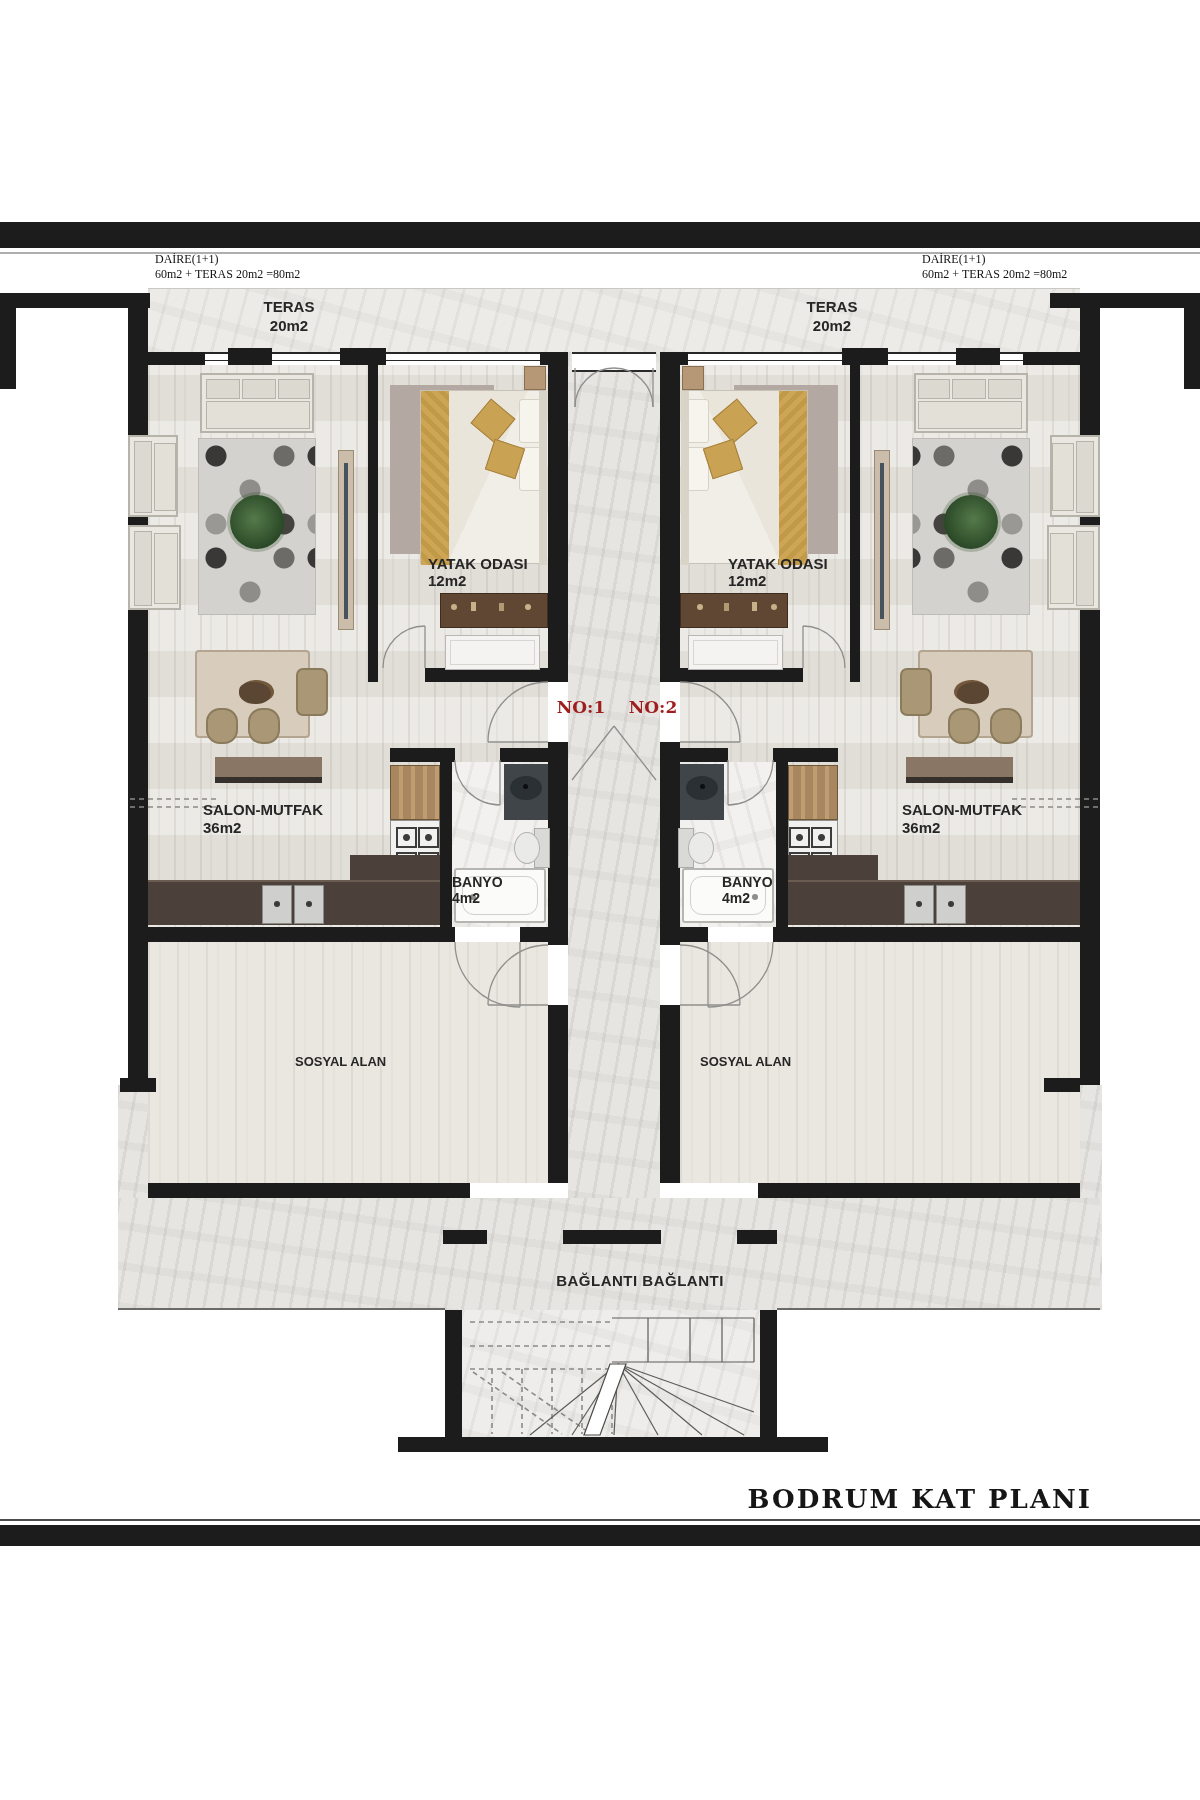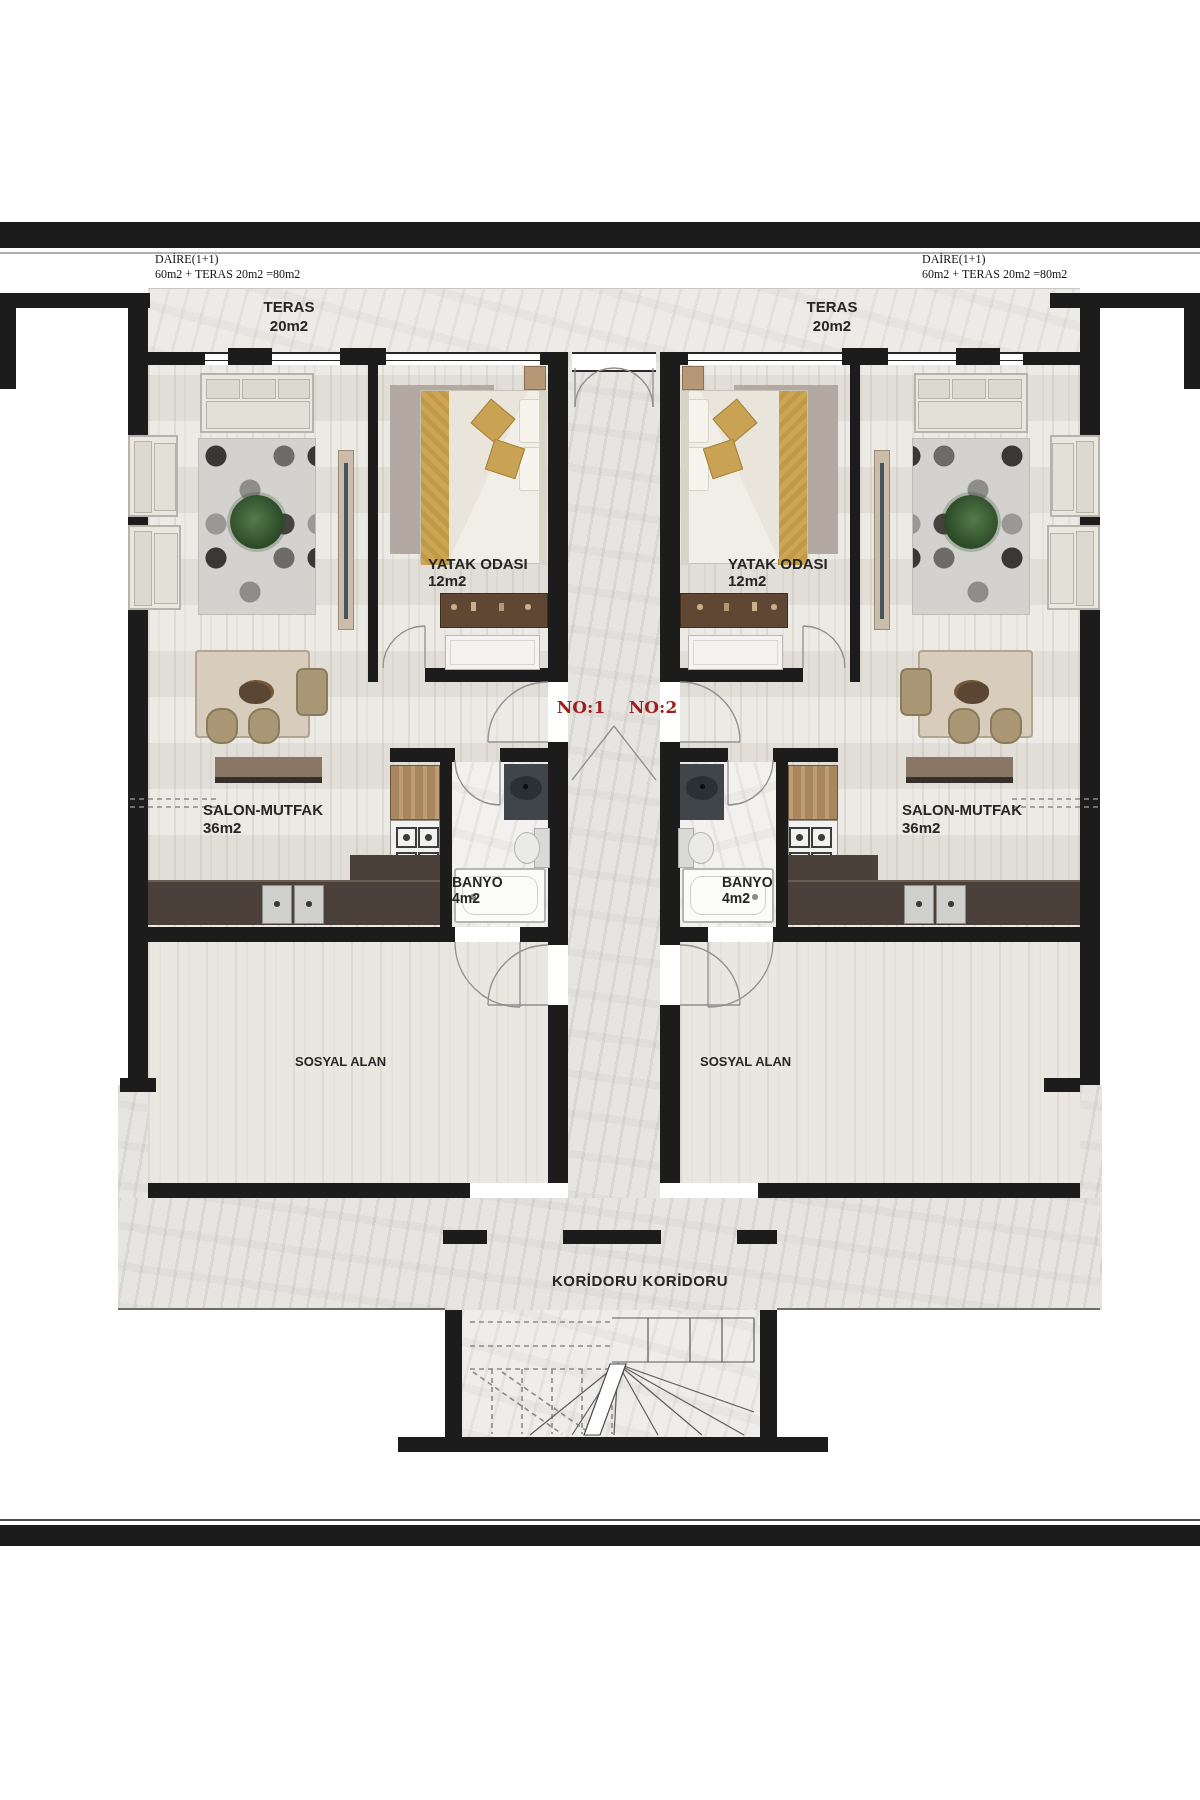--- a/index.html
+++ b/index.html
@@ -425,18 +425,19 @@
     <span>4m2</span>
   </div>
   <div class="lbl" style="left:722px;top:874px;font-size:14px;line-height:16px;">
     <span>BANYO</span>
     <span>4m2</span>
   </div>
 
   <div class="lbl" style="left:295px;top:1054px;font-size:13px;">SOSYAL ALAN</div>
   <div class="lbl" style="left:700px;top:1054px;font-size:13px;">SOSYAL ALAN</div>
 
-  <div class="lbl" style="left:490px;top:1272px;width:300px;text-align:center;font-size:15px;letter-spacing:.5px;">KORİDORU KORİDORU</div>
-
+  <div class="lbl" style="left:490px;top:1272px;width:300px;text-align:center;font-size:15px;letter-spacing:.5px;">BAĞLANTI BAĞLANTI</div>
+
+  <div class="abs serif" style="right:108px;top:1484px;font-size:26px;font-weight:bold;letter-spacing:2px;color:#161616;font-family:'DejaVu Serif',serif;">BODRUM KAT PLANI</div>
   <div class="abs" style="left:0;top:1519px;width:1200px;height:2px;background:#4c4c4c;"></div>
   <div class="w" style="left:0;top:1525px;width:1200px;height:21px;"></div>
 
 </div>
 
 </body></html>

